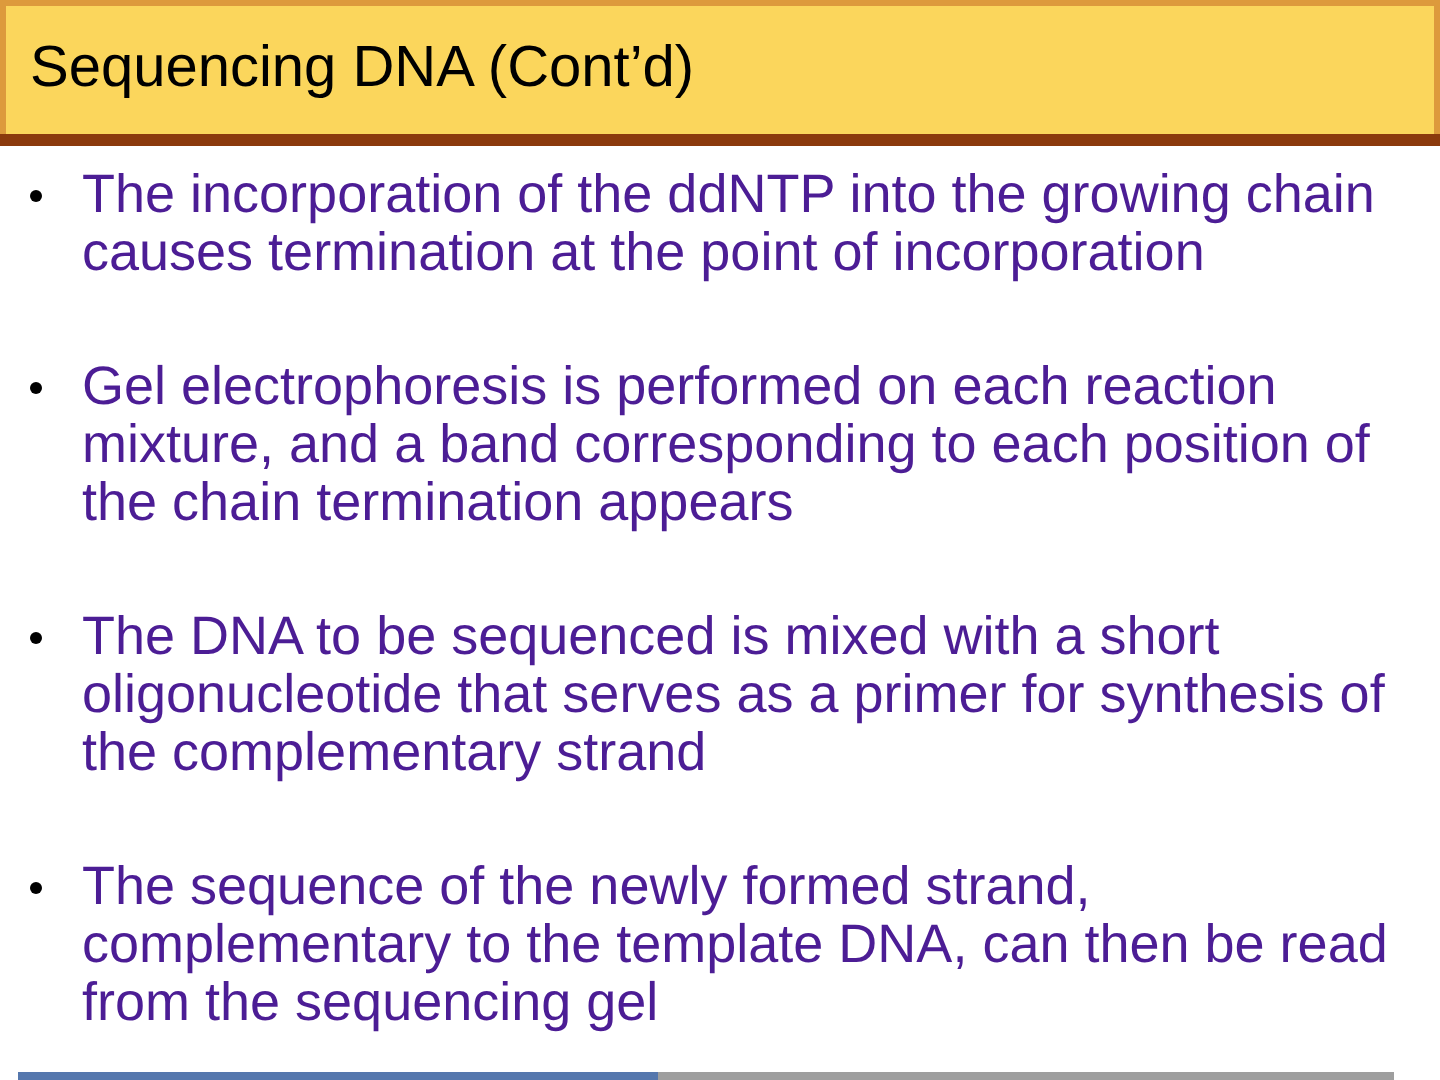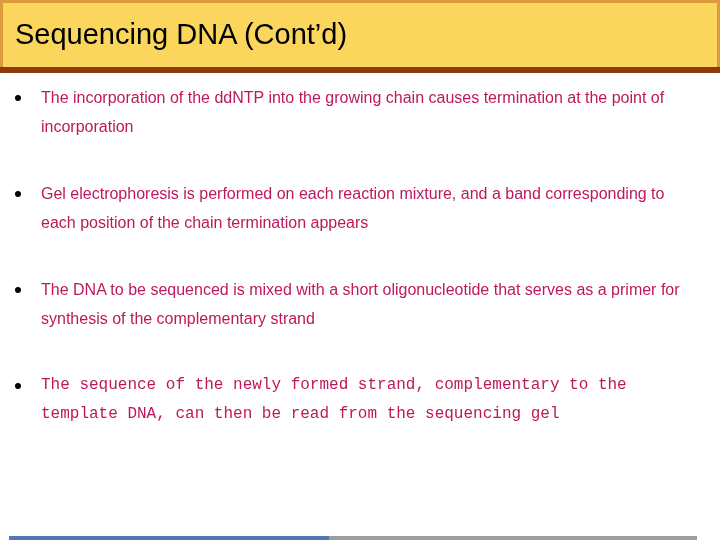--- a/index.html
+++ b/index.html
@@ -51,33 +51,33 @@
   }
   .bullets {
     list-style: none;
     margin: 0; padding: 0;
   }
   .bullet-item {
     display: flex;
     align-items: flex-start;
     margin-bottom: 38px;
   }
-  .bullet-item:last-child { margin-bottom: 16px; font-family: Liberation Mono, monospace; }
+  .bullet-item:last-child { margin-bottom: 16px; }
   .dot {
     flex: 0 0 auto;
     width: 6px; height: 6px;
     border-radius: 50%;
     background: #000000;
     margin: 12px 20px 0 3px;
   }
   .bullet-text {
     flex: 1 1 auto;
-    font-size: 16px;
+    font-size: 27px;
     line-height: 29px;
-    color: #be185d;
+    color: #4c1d95;
     padding-right: 4px;
   }
   
   .footer-strip {
     position: absolute;
     left: 0; right: 0; bottom: 0;
     height: 4px;
     display: flex;
     background: #ffffff;
   }

